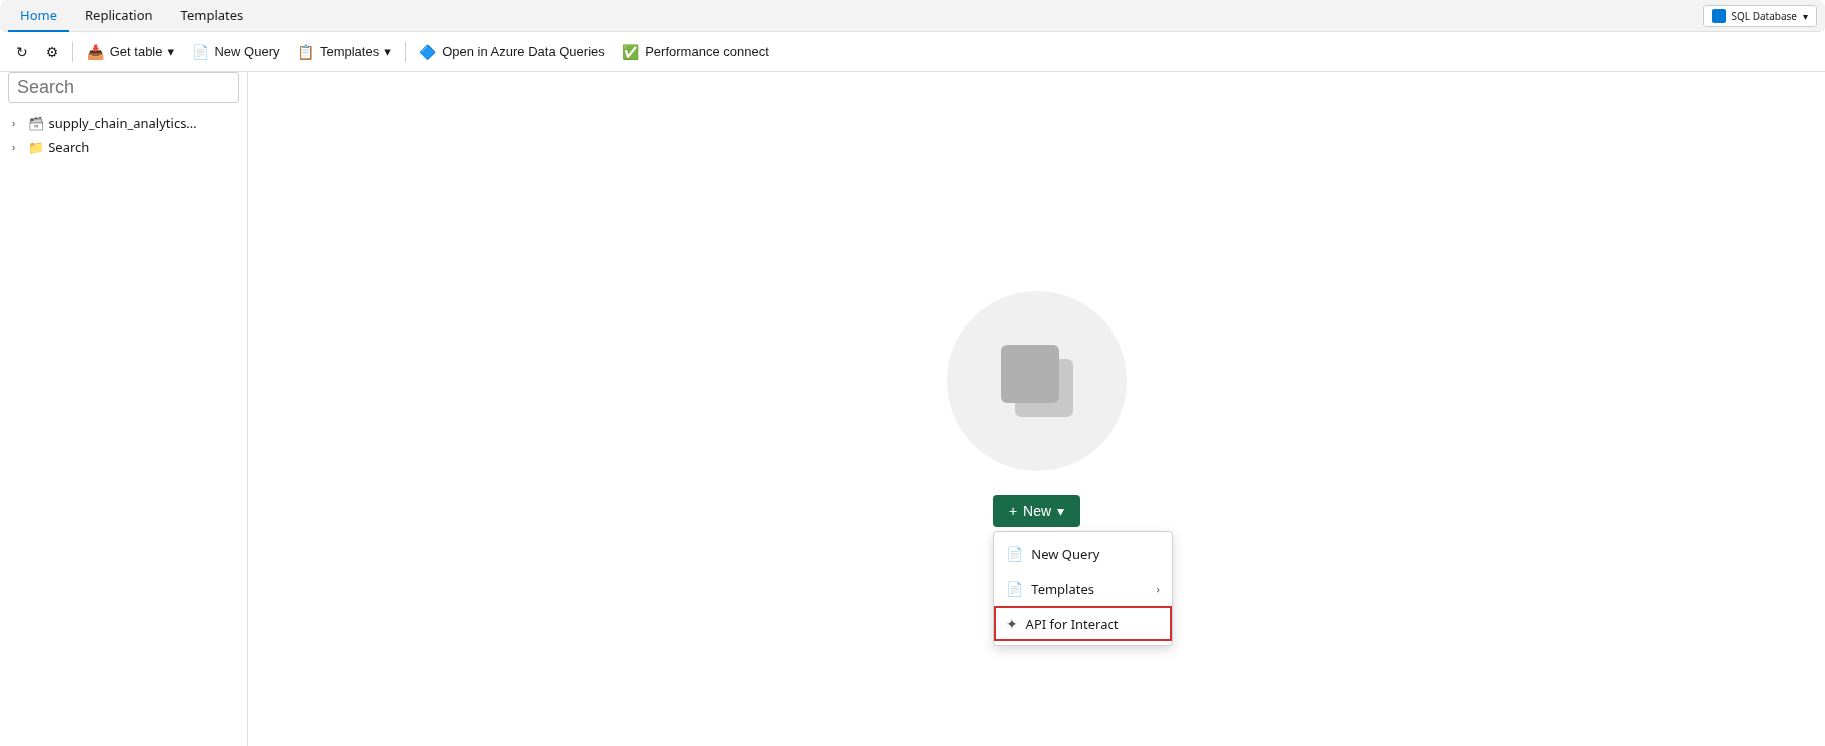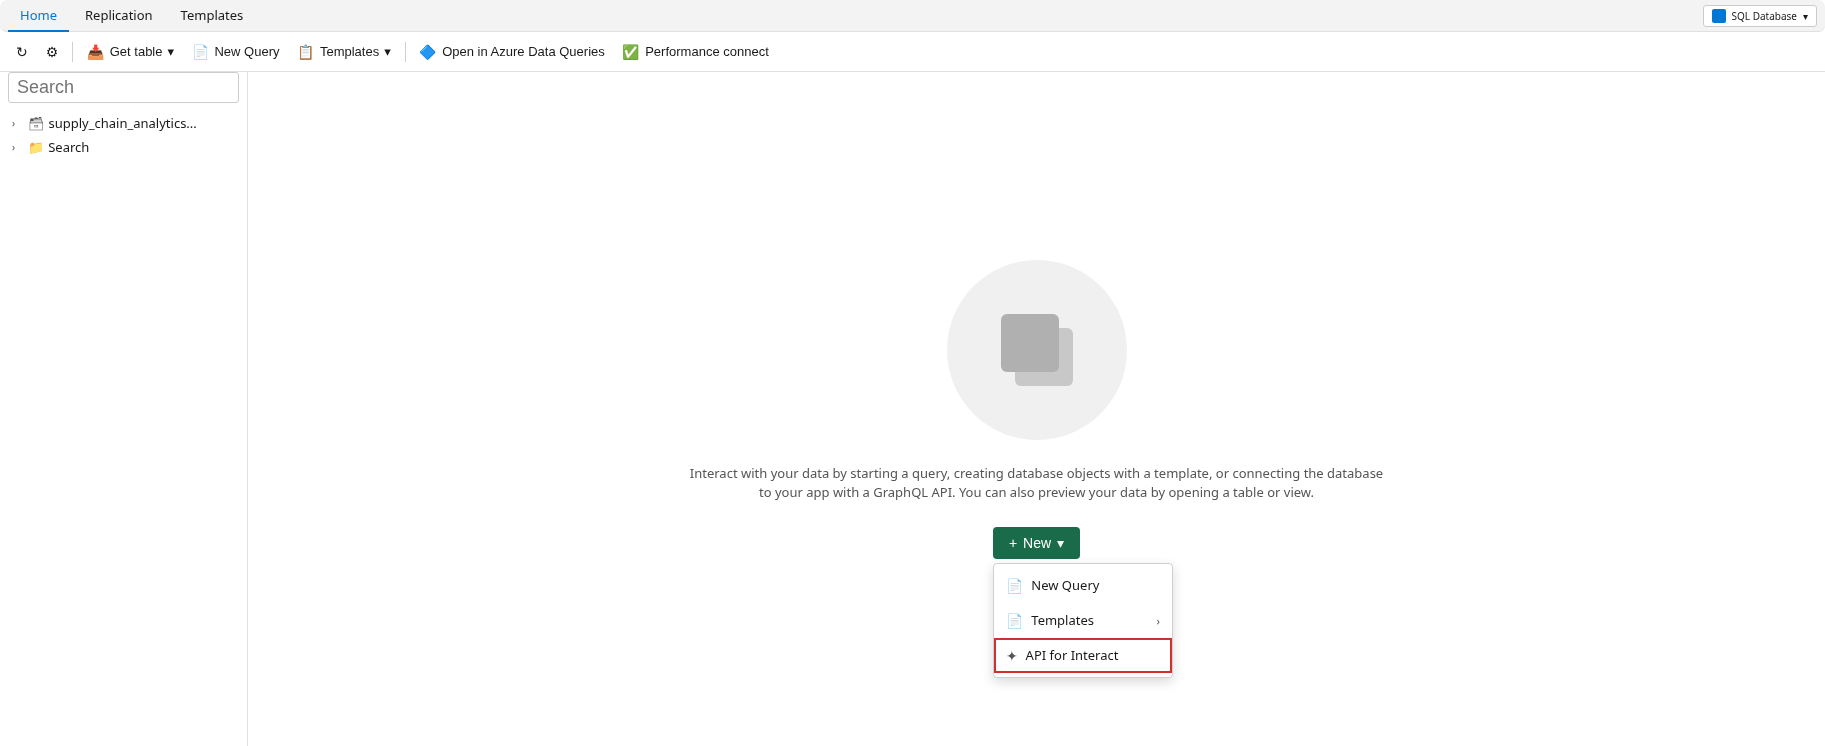--- a/index.html
+++ b/index.html
@@ -327,21 +327,20 @@
   </div>
 
   <div class="main-content">
     <div class="hero-circle">
       <div class="hero-cards">
         <div class="hero-card-back"></div>
         <div class="hero-card-front"></div>
       </div>
     </div>
 
-    <p class="hero-subtitle">Interact with your data by starting a query, creating database objects with a template, or connecting the database to your app with a GraphQL API. You can also preview your data by opening a table or view.</p>
 
     <div class="dropdown-wrapper">
       <button class="new-btn">
         <span>+</span>
         <span>New</span>
         <span>▾</span>
       </button>
 
       <div class="dropdown-menu">
         <div class="dropdown-item">

